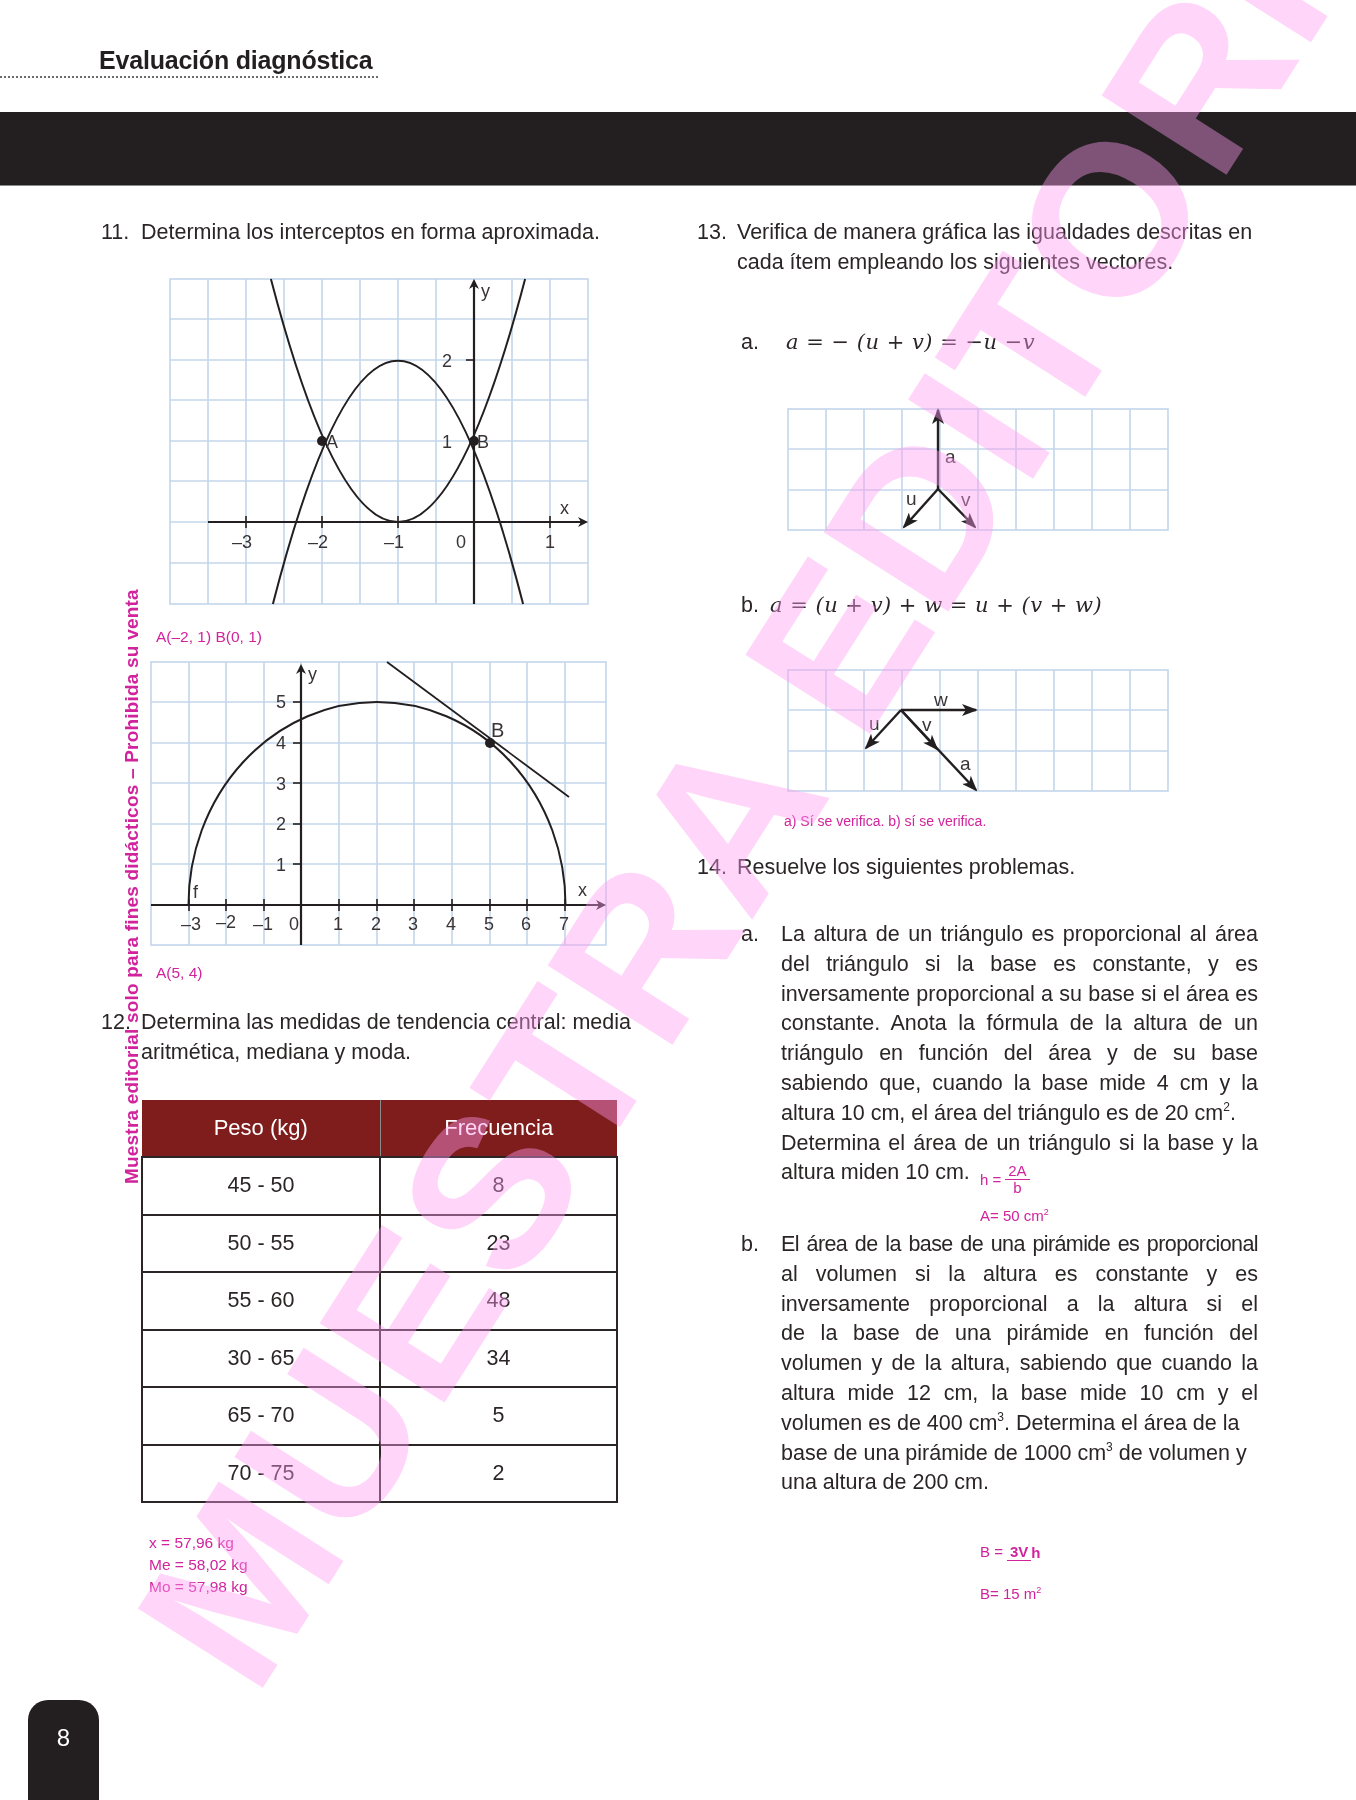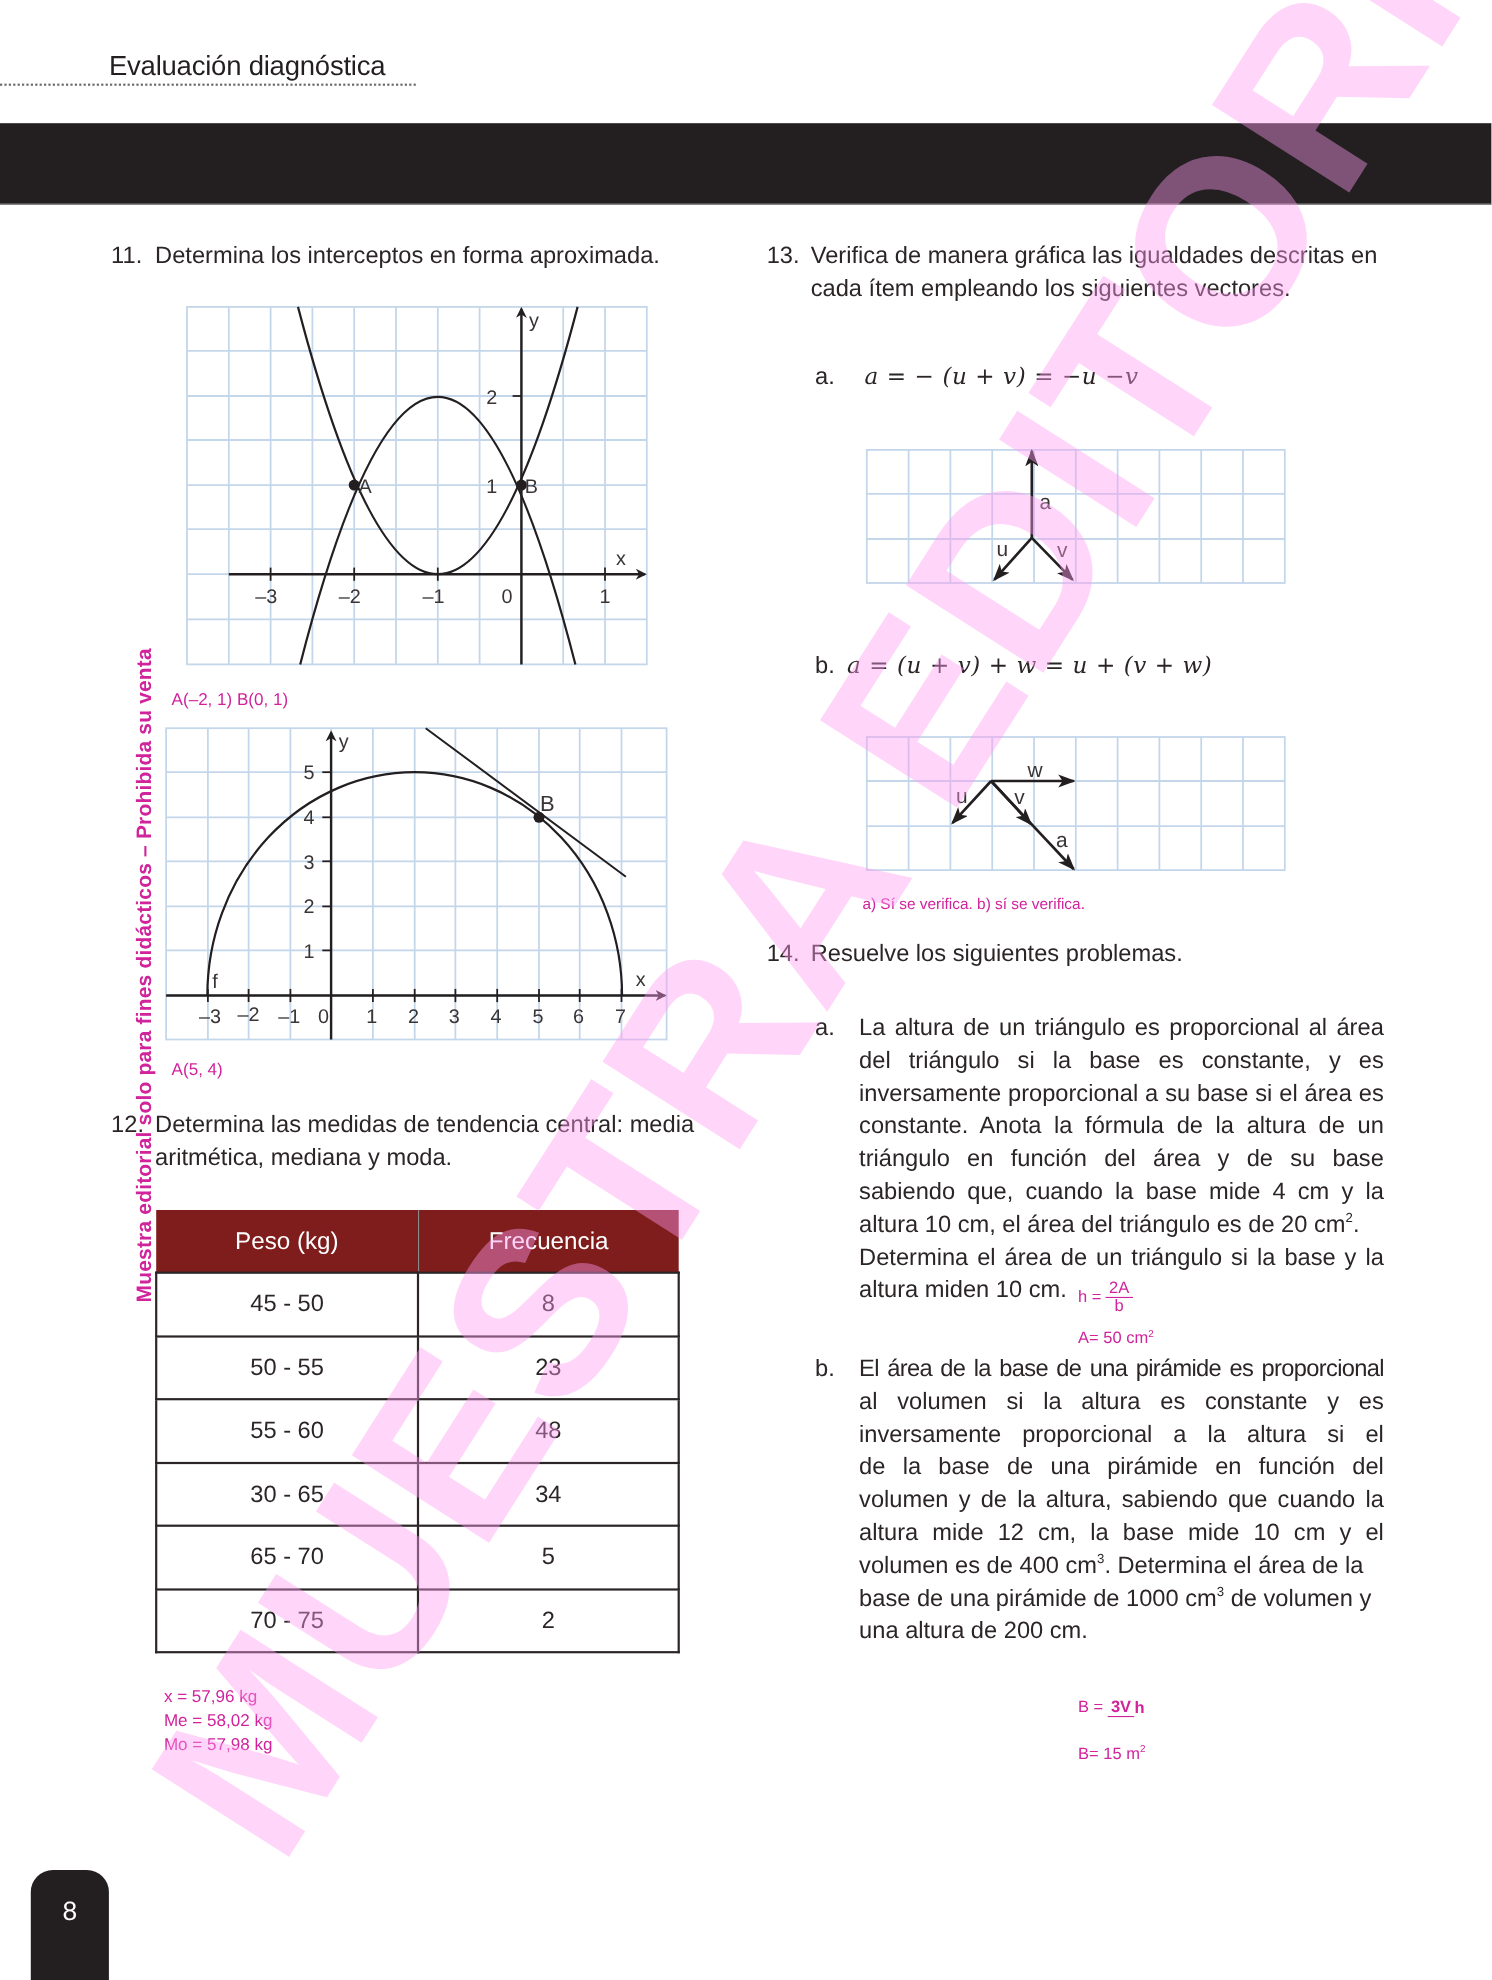--- a/index.html
+++ b/index.html
@@ -2,21 +2,21 @@
 <html><head>
 <meta charset="utf-8">
 <style>
   * { box-sizing: border-box; margin: 0; padding: 0; }
   html, body { width: 1356px; height: 1800px; background: #ffffff; overflow: hidden; }
   body { position: relative; font-family: "Liberation Sans", "DejaVu Sans", sans-serif; color: #2b2526; }
 
   .abs { position: absolute; }
 
   
-  .page-header-title { left: 99px; top: 46px; font-size: 25px; font-weight: normal; color: #231f20; letter-spacing: -0.2px; }
+  .page-header-title { left: 99px; top: 46px; font-size: 25px; font-weight: bold; color: #231f20; letter-spacing: -0.2px; }
   .page-header-rule { left: 0; top: 76px; width: 378px; height: 0; border-top: 2px dotted #6d6d6d; }
   .top-band { left: 0; top: 112px; width: 1356px; height: 74px; background: #231f20; border-bottom: 1px solid #8a8a8a; }
 
   
   .q-text { font-size: 21.5px; line-height: 30px; color: #2b2526; font-weight: 400; }
   .q-num { display: inline-block; width: 40px; }
   .q-body { display: inline; }
 
   .answer { color: #d0239c; font-size: 15.5px; line-height: 22px; }
 

